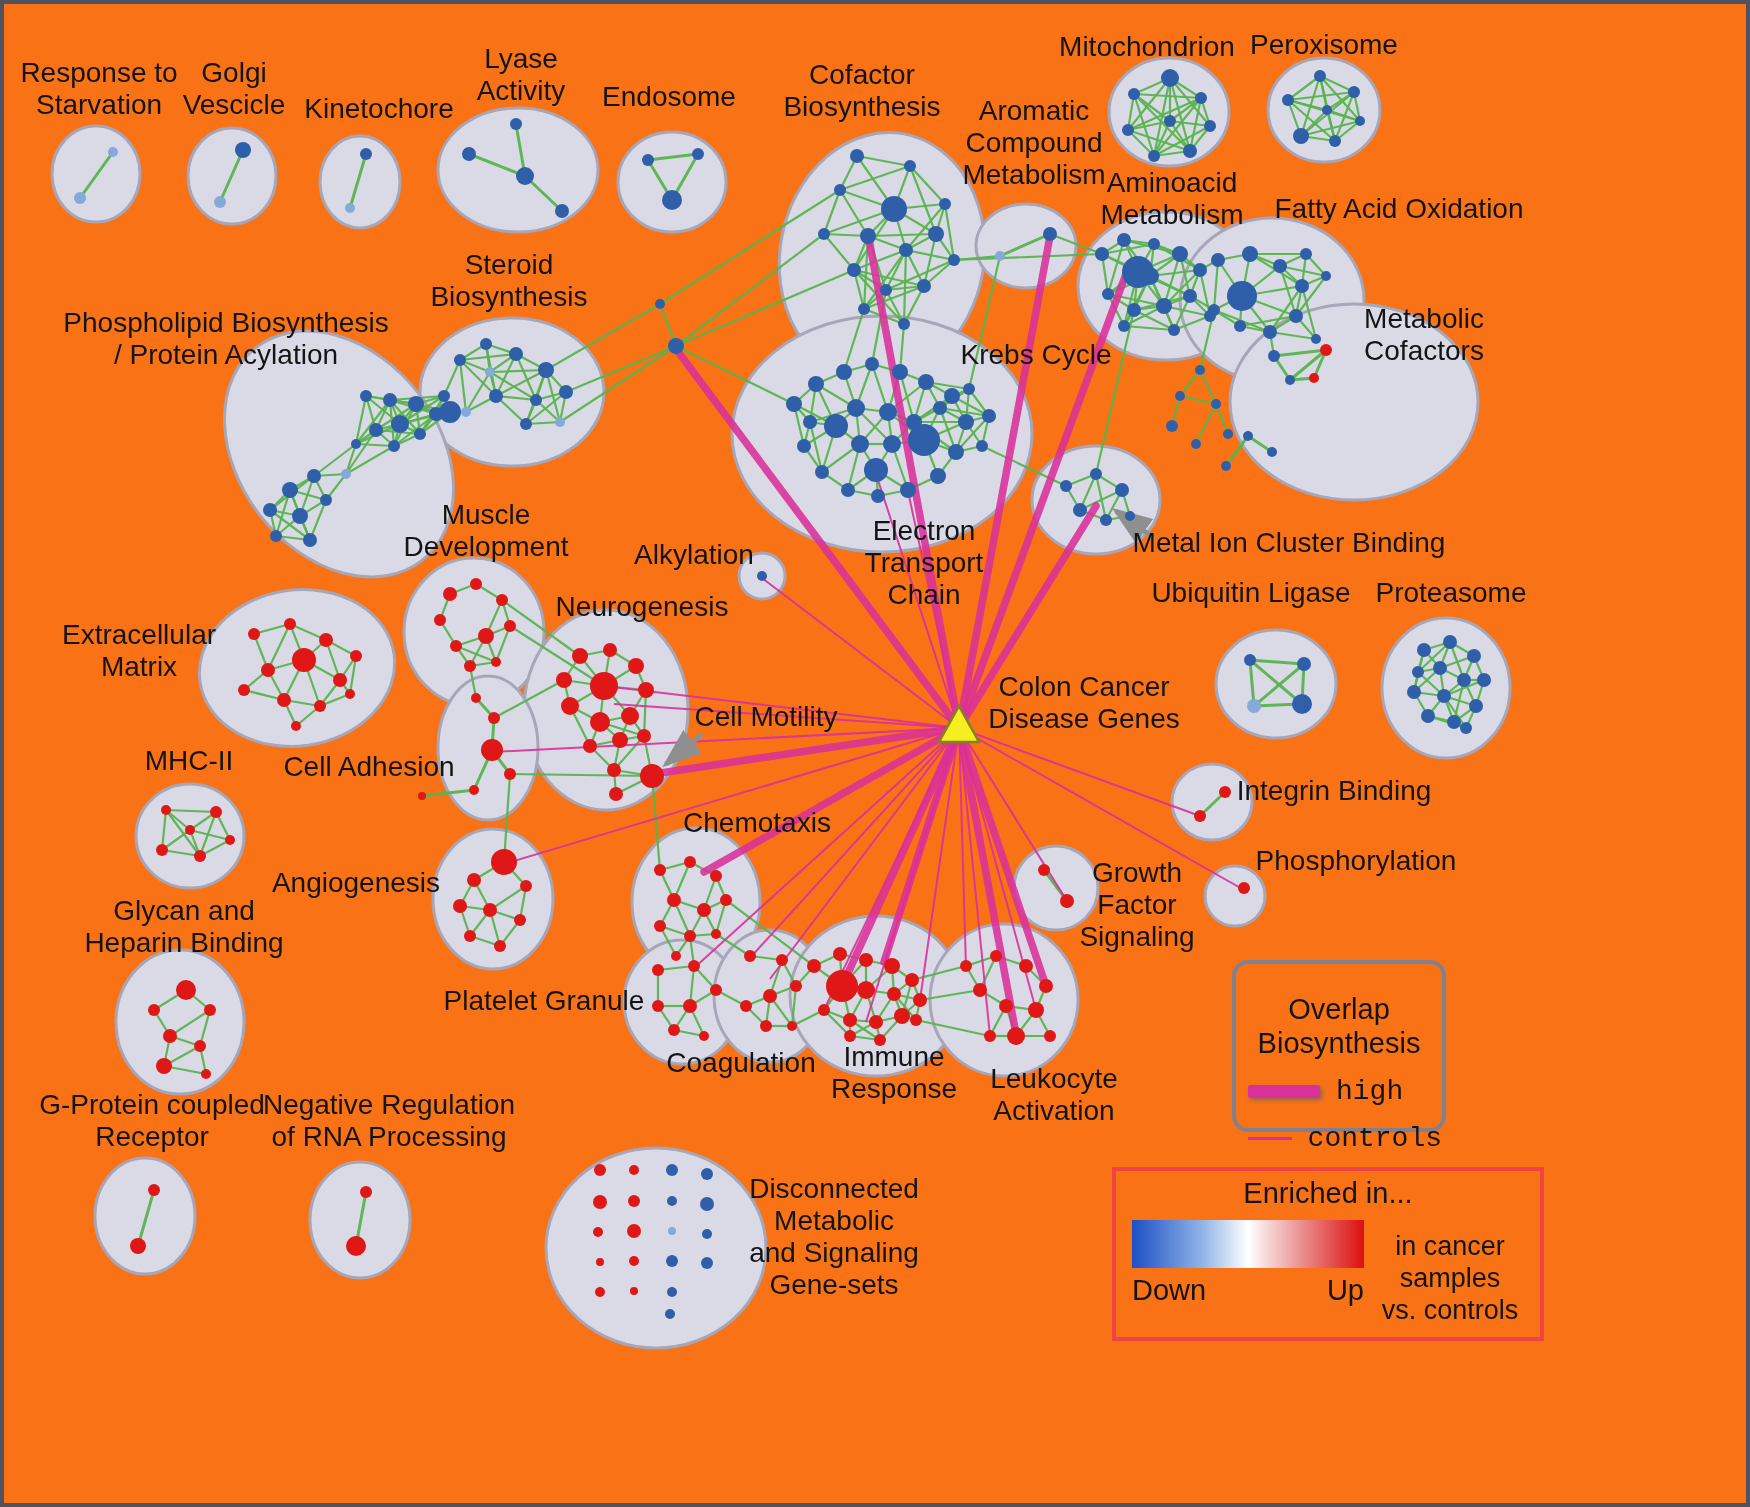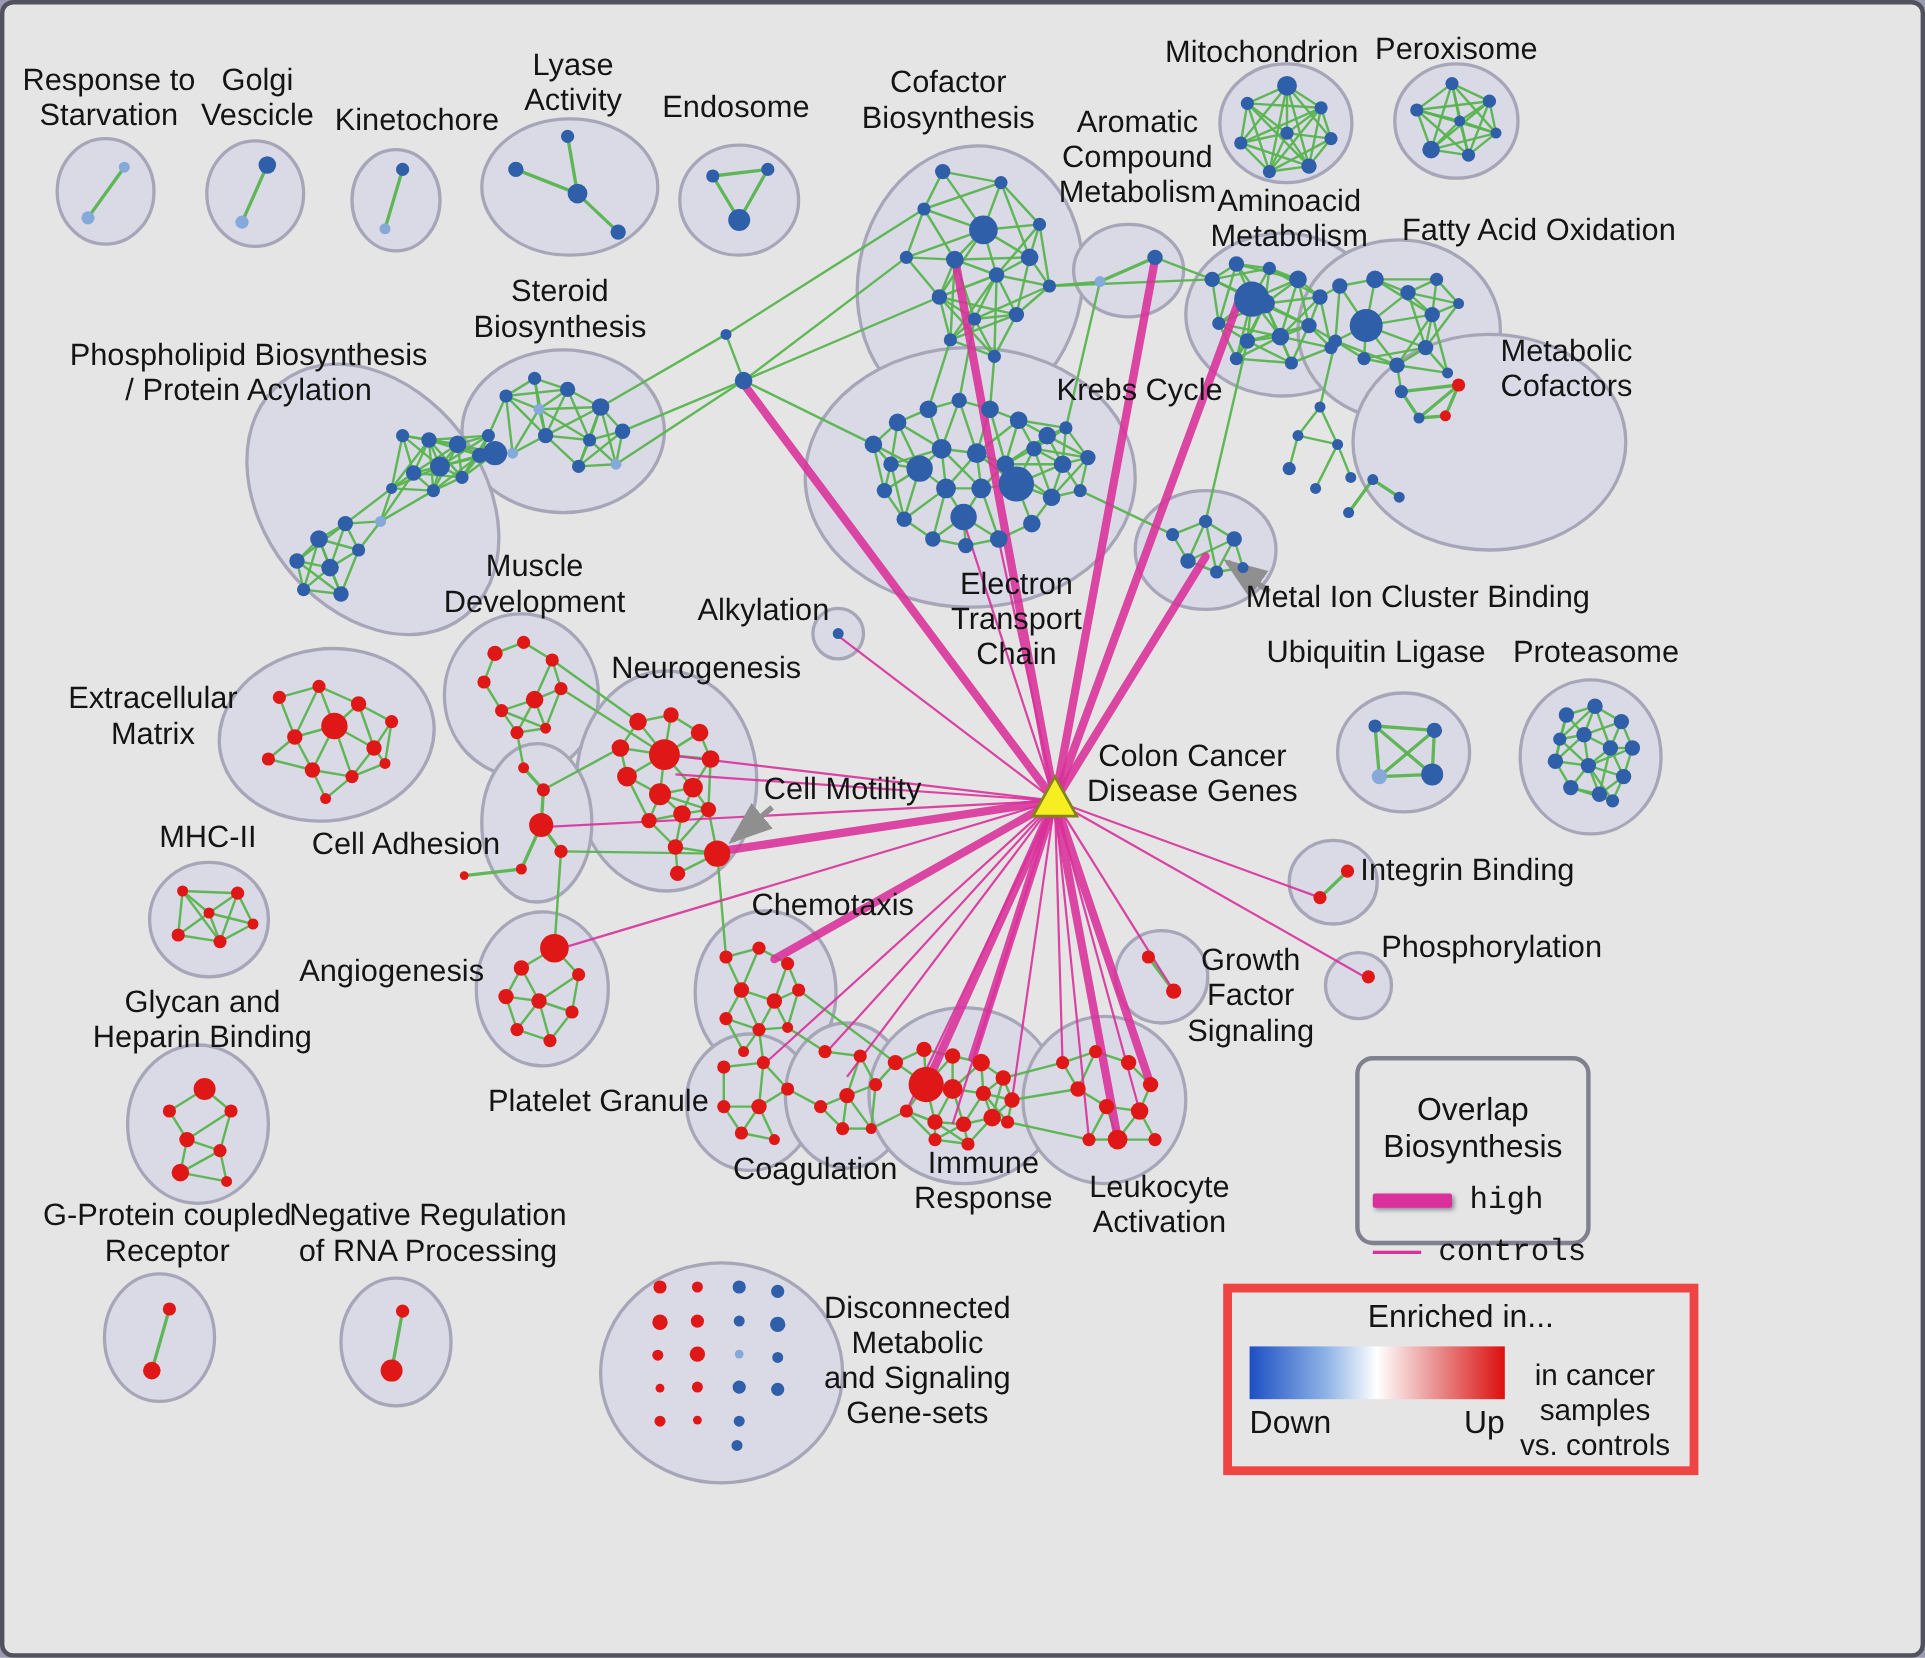--- a/index.html
+++ b/index.html
@@ -8,32 +8,32 @@
   #svg-host{position:absolute;left:0;top:0;}
   svg text{font-family:"Liberation Sans",sans-serif;font-size:28px;fill:#141414;}
   .legend{position:absolute;box-sizing:border-box;color:#141414;}
   .box1{left:1228px;top:956px;width:214px;height:172px;border:4px solid #80808f;border-radius:16px;padding-top:8px;}
   .lg-title{font-size:29px;text-align:center;line-height:34px;margin-top:20px;}
   .lg-row{display:flex;align-items:center;margin:16px 0 0 12px;font-family:Liberation Mono, monospace;}
   .sample{display:inline-block;width:72px;}
   .high{height:13px;border-radius:2px;box-shadow:2px 2px 4px rgba(90,90,110,.65);}
   .mod{height:3px;}
   .lg-label{font-size:28px;margin-left:16px;}
-  .box2{left:1108px;top:1163px;width:432px;height:174px;border:8px solid #ef4444;padding-top:6px;}
+  .box2{left:1108px;top:1163px;width:432px;height:174px;border:4px solid #ef4444;padding-top:6px;}
   .lg-title2{font-size:29px;text-align:center;}
   .enr-body{display:flex;margin-top:10px;padding:0 10px 0 16px;}
   .enr-left{width:238px;}
   .grad-bar{width:232px;height:48px;}
   .du-row{display:flex;justify-content:space-between;font-size:29px;margin-top:6px;width:232px;}
   .enr-note{font-size:27px;text-align:center;line-height:32px;margin-top:10px;flex:1;}
 </style>
 </head>
 <body>
 
-<div id="stage" style="background: #e5e5e5; border-radius: 12px;">
+<div id="stage" style="background: #f97316;">
   <div id="svg-host"><svg width="1750" height="1507" viewBox="0 0 1750 1507">
         <defs>
           <marker id="arrh" markerWidth="12" markerHeight="10" refX="7" refY="3" orient="auto" markerUnits="strokeWidth">
             <path d="M0,0 L8,3 L0,6 Z" fill="#8f8f8f"></path>
           </marker>
         </defs>
         <g>
           <ellipse cx="92" cy="170" rx="44" ry="48" fill="#dadae6" stroke="#a6a6b8" stroke-width="3"></ellipse>
           <ellipse cx="228" cy="172" rx="44" ry="48" fill="#dadae6" stroke="#a6a6b8" stroke-width="3"></ellipse>
           <ellipse cx="356" cy="178" rx="40" ry="46" fill="#dadae6" stroke="#a6a6b8" stroke-width="3"></ellipse>

